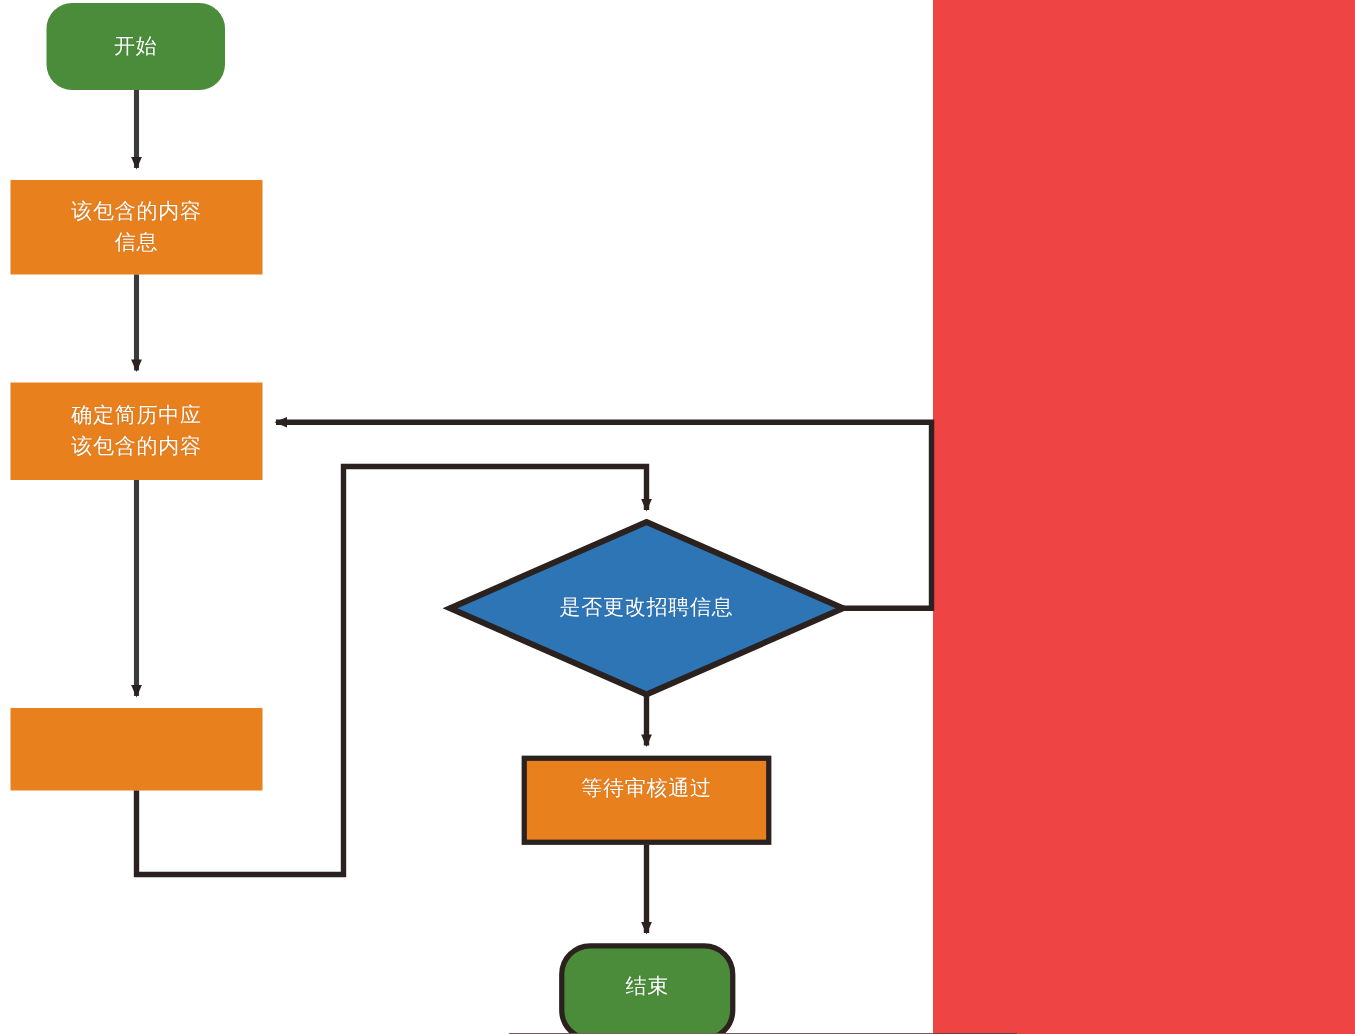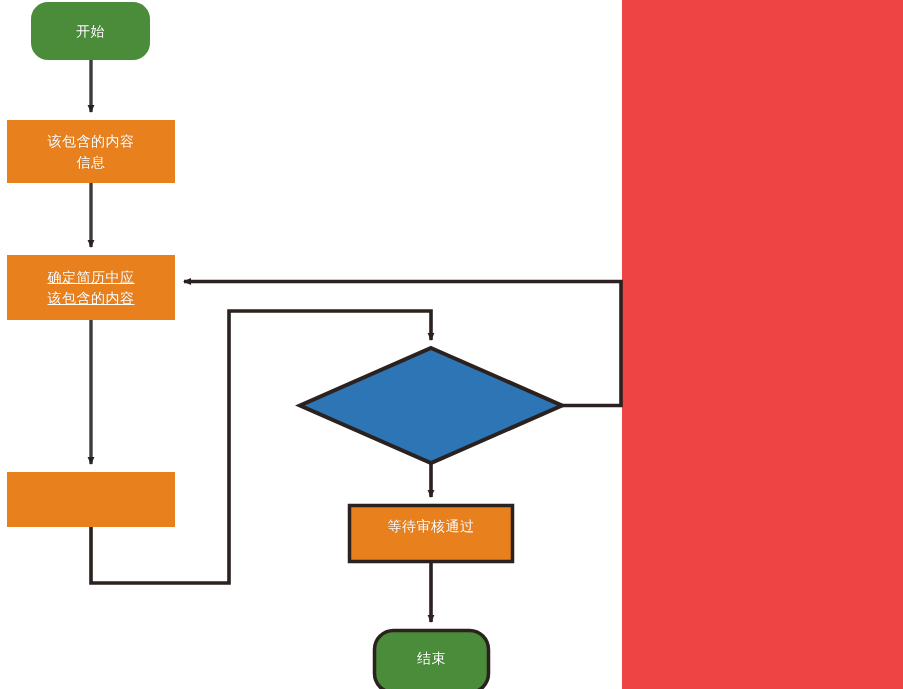--- a/index.html
+++ b/index.html
@@ -89,22 +89,23 @@
     <path d="M431,563 L431,622" fill="none" stroke="#2b211e" stroke-width="3.6" marker-end="url(#arrowhead)"></path>
 
     <path d="M562,405.5 L621,405.5 L621,281.5 L184,281.5" fill="none" stroke="#2b211e" stroke-width="3.6" stroke-linejoin="miter" stroke-linecap="butt" marker-end="url(#arrowhead)"></path>
   </svg>
 
   <div class="node-label" style="left:31px; top:2px; width:119px; height:58px;">开始</div>
 
   <div class="node-label" style="left:7px; top:120px; width:168px; height:63px;">该包含的内容
 信息</div>
 
-  <div class="node-label" style="left:7px; top:255px; width:168px; height:65px;text-decoration:underline;">确定简历中应
+  <div class="node-label" style="left:7px; top:255px; width:168px; height:65px;">确定简历中应
 该包含的内容</div>
 
 
+  <div class="node-label" style="left:300px; top:348px; width:262px; height:115px;">是否更改招聘信息</div>
 
   <div class="node-label" style="left:348px; top:497px; width:166px; height:59px;">等待审核通过</div>
 
   <div class="node-label" style="left:373px; top:629px; width:117px; height:59px;">结束</div>
 
 </div>
 
 </body></html>

